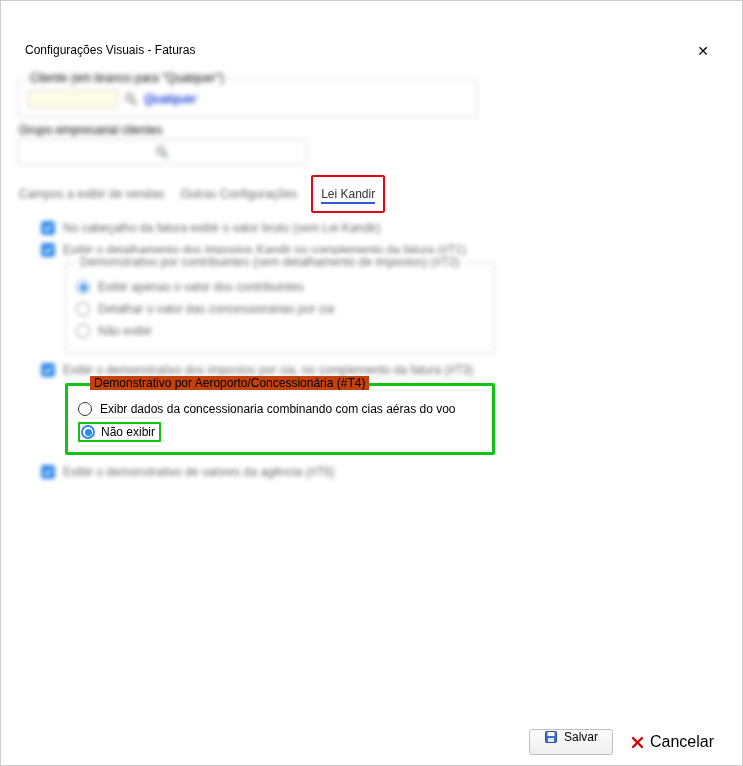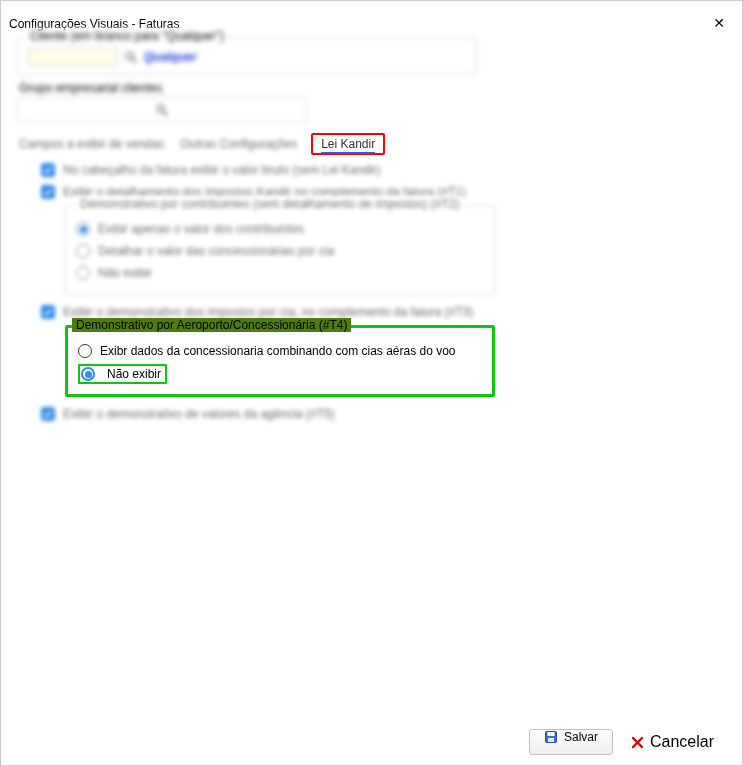--- a/index.html
+++ b/index.html
@@ -12,23 +12,24 @@
     color: #000;
     overflow: hidden;
   }
   .window {
     width: 743px; height: 766px;
     border: 1px solid #ccc;
     display: flex; flex-direction: column;
     position: relative;
   }
   .titlebar {
-    display: flex; align-items: flex-end;
+    display: flex; align-items: flex-start;
     height: 30px;
-    padding: 0 8px;
+    padding: 0 24px;
+    margin-top: 42px;
   }
   .titlebar .title { flex: 1; font-size: 12px; }
   .titlebar .close {
     width: 30px; text-align: center; font-size: 14px;
     cursor: pointer;
   }
   .content {
     flex: 1;
     padding: 6px 16px 0 16px;
     position: relative;
@@ -73,21 +74,21 @@
 
   .tabs-row {
     display: flex; align-items: center; gap: 12px;
     margin: 10px 0 6px 0;
     font-size: 12px;
     color: #333;
   }
   .tab { padding: 2px 2px; }
   .tab-highlight {
     border: 2px solid #e30613;
-    padding: 2px 8px;
+    padding: 10px 8px;
     border-radius: 2px;
     background: #fff;
   }
   .tab-active-underline {
     border-bottom: 2px solid #2f5cd6;
     padding-bottom: 1px;
   }
 
   .option-block { padding-left: 24px; }
 
@@ -135,29 +136,29 @@
   .green-group {
     border: 3px solid #13c313;
     border-radius: 2px;
     padding: 10px 10px 10px 10px;
     margin: 4px 0 8px 24px;
     position: relative;
     width: 430px;
     color: #000;
   }
   .green-group .legend {
-    position: absolute; top: -10px; left: 4px;
-    background: #4d7c0f; padding: 0 4px; text-align: right;
+    position: absolute; top: -10px; left: 22px;
+    background: #c2410c; padding: 0 4px; text-align: right;
   }
   .green-inner-highlight {
     border: 2.5px solid #13c313;
     padding: 1px 4px 1px 1px;
     display: inline-flex;
     align-items: center;
-    gap: 12px;
+    gap: 6px;
     border-radius: 1px;
   }
   .green-group .radio { border-width: 1.6px; border-color:#333; }
   .green-group .radio.selected { border-color:#2f8ae9; border-width:2px; }
 
   .footer {
     height: 46px;
     display: flex; align-items: center; justify-content: flex-end;
     gap: 18px;
     padding-right: 28px;

